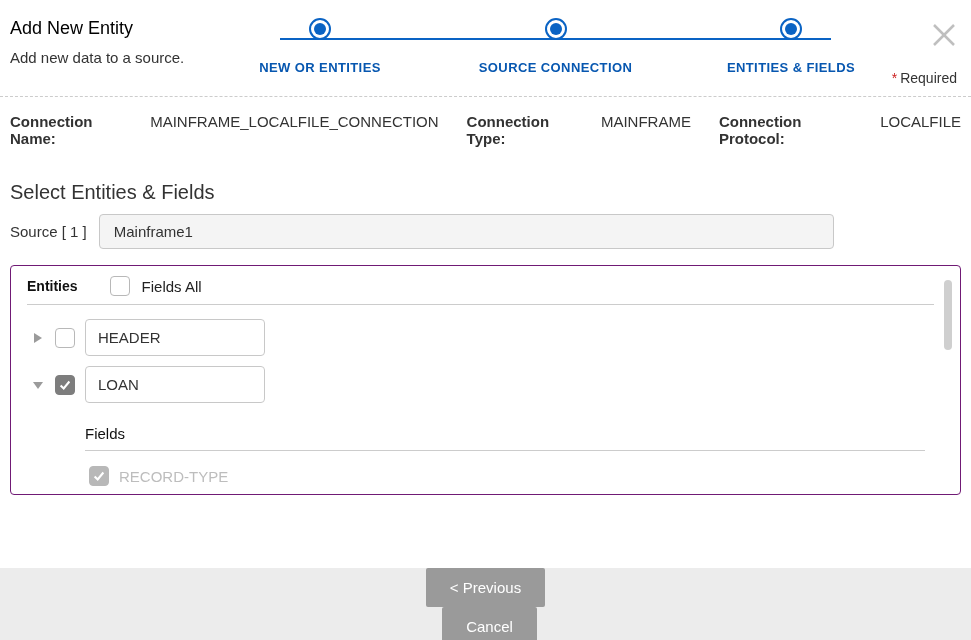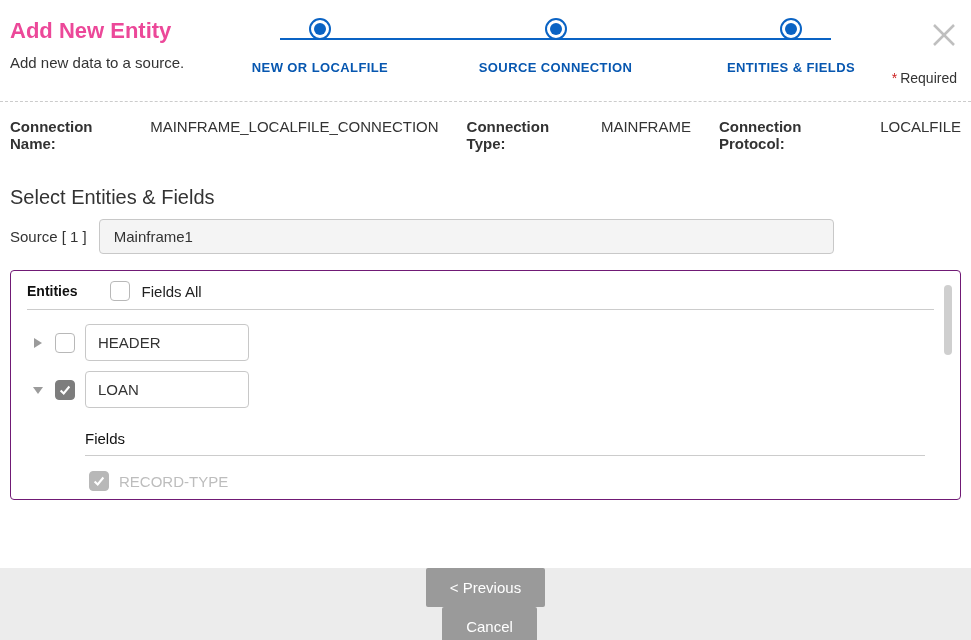--- a/index.html
+++ b/index.html
@@ -2,21 +2,21 @@
 <html><head>
 <meta charset="utf-8">
 <style>
   * { box-sizing: border-box; }
   html, body { margin:0; padding:0; font-family: "Segoe UI", "Helvetica Neue", Arial, sans-serif; color:#333; background:#fff; }
   body { width:971px; height:640px; position:relative; overflow:hidden; }
 
   .page { width:100%; height:100%; display:flex; flex-direction:column; }
 
   .top { padding:18px 10px 0 10px; position:relative; }
-  .title { font-size:22px; color:#ec4899; font-weight:700; }
+  .title { font-size:18px; color:#000000; font-weight:400; }
   .subtitle { font-size:15px; color:#333; margin-top:10px; }
 
   .stepper { position:absolute; top:18px; left:240px; right:100px; }
   .step-line { position:absolute; top:20px; left:40px; right:40px; height:2px; background:#0a63c4; }
   .step-row { display:flex; justify-content:space-between; position:relative; }
   .step { display:flex; flex-direction:column; align-items:center; gap:20px; width:160px; }
   .dot-wrap { display:flex; justify-content:center; }
   .dot-outer { width:22px; height:22px; border:2px solid #0a63c4; border-radius:50%; display:flex; align-items:center; justify-content:center; background:#fff; }
   .dot-inner { width:12px; height:12px; border-radius:50%; background:#0a63c4; }
   .step-label { color:#0757B0; font-weight:700; font-size:13px; letter-spacing:.4px; text-align:center; white-space:nowrap; }
@@ -48,21 +48,21 @@
   .checkbox.checked { background:#7d7d7d; border-color:#7d7d7d; }
   .checkbox.checked.disabled { background:#b8b8b8; border-color:#b8b8b8; cursor:default; }
   .checkbox svg { width:14px; height:14px; }
   .selectall-label { font-size:15px; color:#222; }
 
   .under-line { border-top:1px solid #ccc; margin:8px 0 14px 0; }
 
   .entity-row { display:flex; align-items:center; gap:10px; margin:10px 0 10px 4px; }
   .caret { width:14px; height:14px; display:flex; align-items:center; justify-content:center; color:#9b9b9b; }
   .caret svg { width:12px; height:12px; }
-  .entity-input { width:164px; padding:9px 12px; border:1px solid #c8c8c8; border-radius:4px; font-size:15px; color:#333; background:#fff; }
+  .entity-input { width:180px; padding:9px 12px; border:1px solid #c8c8c8; border-radius:4px; font-size:15px; color:#333; background:#fff; }
 
   .fields-block { padding-left:58px; }
   .fields-title { font-size:15px; color:#111; margin-top:22px; }
   .fields-line  { border-top:1px solid #ccc; margin:8px 0 10px 0; width:840px; }
   .field-row { display:flex; align-items:center; gap:10px; padding:5px 0 5px 4px; color:#bdbdbd; font-size:15px; }
   .field-row .checkbox { cursor:default; }
 
   .scrollbar { position:absolute; right:8px; top:14px; width:8px; height:70px; background:#cfcfcf; border-radius:4px; }
 
   .footer { position:absolute; left:0; right:0; bottom:0; height:72px; background:#ececec; display:flex; align-items:center; padding:0 10px;flex-direction:column; }
@@ -82,21 +82,21 @@
 
     <div class="stepper">
       <div class="step-line"></div>
       <div class="step-row">
         <div class="step">
           <div class="dot-wrap">
               <div class="dot-outer">
                 <div class="dot-inner"></div>
               </div>
             </div>
-          <div class="step-label">NEW OR LOCALFILE</div>
+          <div class="step-label">NEW OR ENTITIES</div>
         </div>
         <div class="step">
           <div class="dot-wrap">
               <div class="dot-outer">
                 <div class="dot-inner"></div>
               </div>
             </div>
           <div class="step-label">SOURCE CONNECTION</div>
         </div>
         <div class="step">

